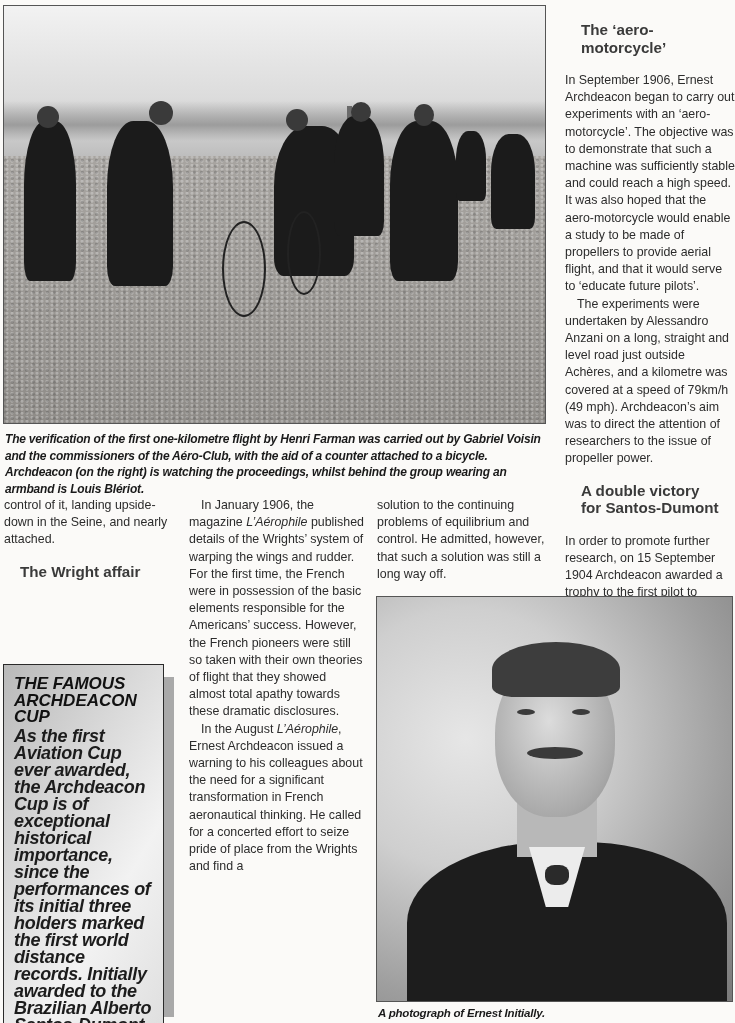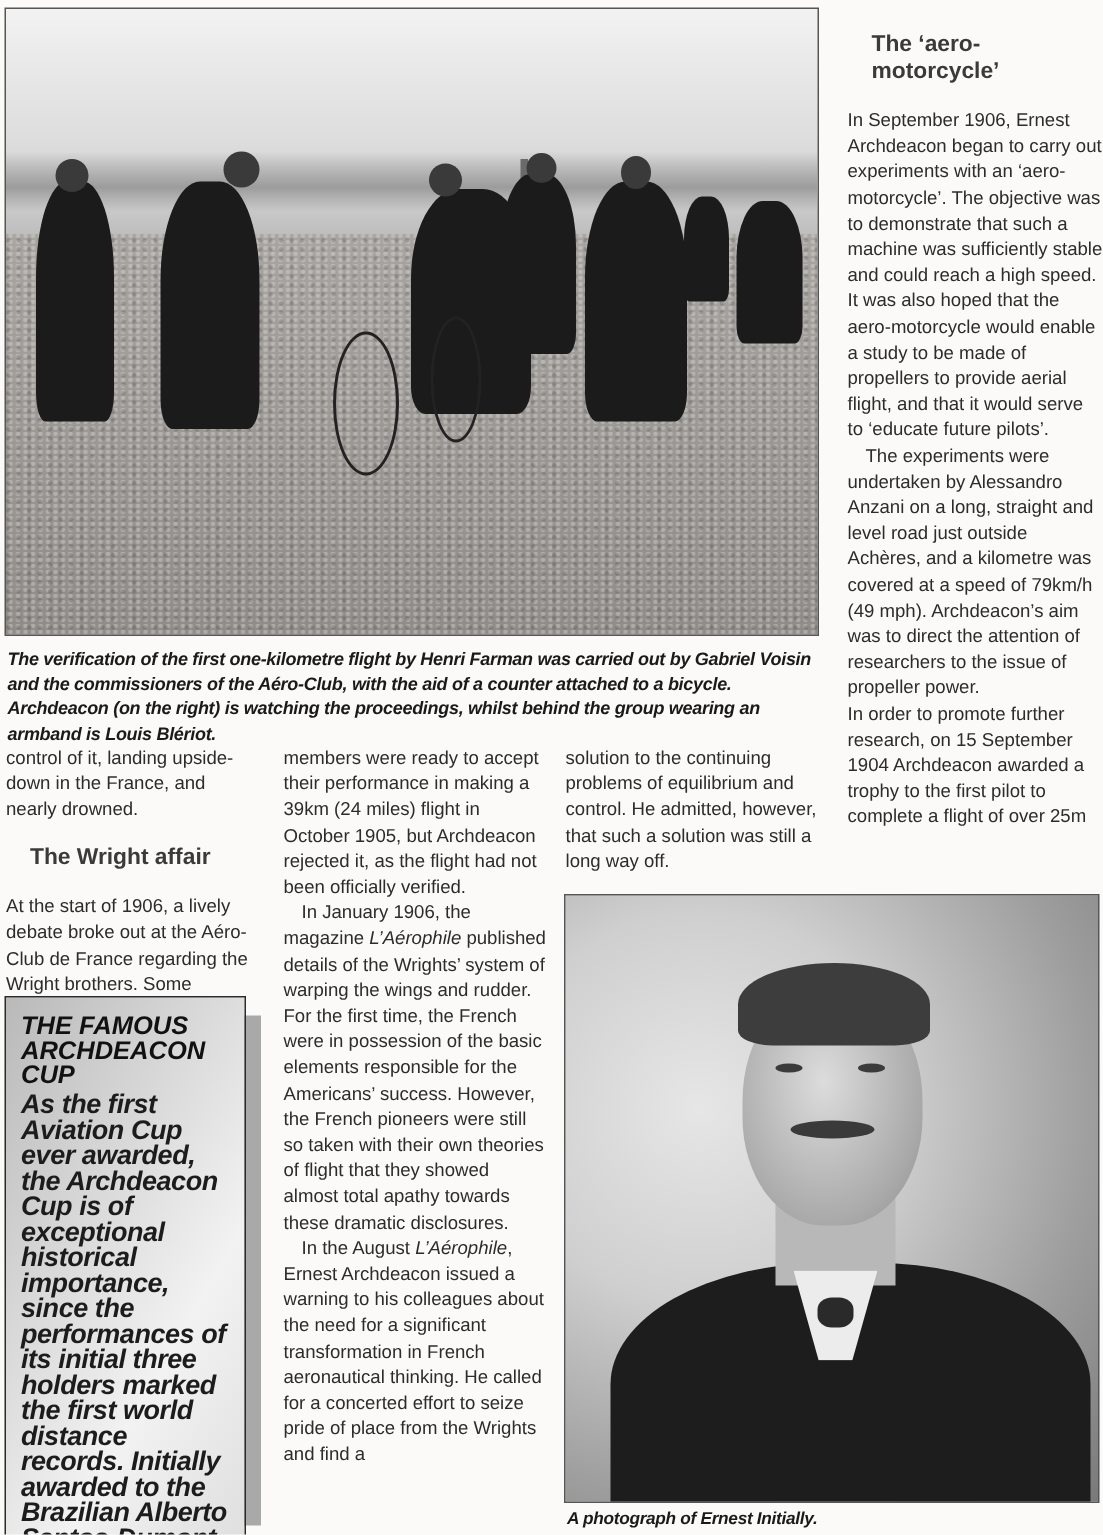--- a/index.html
+++ b/index.html
@@ -91,37 +91,36 @@
   <div class="wheel" style="left:218px;top:215px;width:40px;height:92px;"></div>
   <div class="wheel" style="left:283px;top:205px;width:30px;height:80px;"></div>
 </div>
 
 <div class="abs caption" style="left:5px;top:431px;width:545px;">The verification of the first one-kilometre flight by Henri Farman was carried out by Gabriel Voisin and the commissioners of the Aéro-Club, with the aid of a counter attached to a bicycle. Archdeacon (on the right) is watching the proceedings, whilst behind the group wearing an armband is Louis Blériot.</div>
 
 <div class="abs body-text" style="left:565px;top:5px;width:170px;">
   <h2 class="heading">The ‘aero-motorcycle’</h2>
   <p>In September 1906, Ernest Archdeacon began to carry out experiments with an ‘aero-motorcycle’. The objective was to demonstrate that such a machine was sufficiently stable and could reach a high speed. It was also hoped that the aero-motorcycle would enable a study to be made of propellers to provide aerial flight, and that it would serve to ‘educate future pilots’.</p>
   <p class="indent">The experiments were undertaken by Alessandro Anzani on a long, straight and level road just outside Achères, and a kilometre was covered at a speed of 79km/h (49 mph). Archdeacon’s aim was to direct the attention of researchers to the issue of propeller power.</p>
+  <h2 class="heading" style="margin-top:14px;">A double victory for Santos-Dumont</h2>
   <p>In order to promote further research, on 15 September 1904 Archdeacon awarded a trophy to the first pilot to complete a flight of over 25m</p>
 </div>
 
 <div class="abs body-text" style="left:4px;top:497px;width:170px;">
-  <p>control of it, landing upside-down in the France, and nearly drowned.</p>
+  <p>control of it, landing upside-down in the Seine, and nearly attached.</p>
   <h2 class="heading" style="margin-top:14px;">The Wright affair</h2>
-  <p>At the start of 1906, a lively debate broke out at the Aéro-Club de France regarding the Wright brothers. Some</p>
 </div>
 
 <div id="sidebar-shadow" class="abs"></div>
 <div id="sidebar-box" class="abs">
   <div class="title">THE FAMOUS ARCHDEACON CUP</div>
   <div class="sbody">As the first Aviation Cup ever awarded, the Archdeacon Cup is of exceptional historical importance, since the performances of its initial three holders marked the first world distance records. Initially awarded to the Brazilian Alberto Santos-Dumont, it was won on 31 December 1910 by Henri Farman, who then retained it in the absence of further competitions.</div>
 </div>
 
 <div class="abs body-text" style="left:189px;top:497px;width:176px;">
-  <p>members were ready to accept their performance in making a 39km (24 miles) flight in October 1905, but Archdeacon rejected it, as the flight had not been officially verified.</p>
   <p class="indent"><span>In January 1906, the magazine </span><i>L’Aérophile</i><span> published details of the Wrights’ system of warping the wings and rudder. For the first time, the French were in possession of the basic elements responsible for the Americans’ success. However, the French pioneers were still so taken with their own theories of flight that they showed almost total apathy towards these dramatic disclosures.</span></p>
   <p class="indent"><span>In the August </span><i>L’Aérophile</i><span>, Ernest Archdeacon issued a warning to his colleagues about the need for a significant transformation in French aeronautical thinking. He called for a concerted effort to seize pride of place from the Wrights and find a</span></p>
 </div>
 
 <div class="abs body-text" style="left:377px;top:497px;width:178px;">
   <p>solution to the continuing problems of equilibrium and control. He admitted, however, that such a solution was still a long way off.</p>
 </div>
 
 <div id="photo-portrait" class="abs">
   <div class="p-coat"></div>

